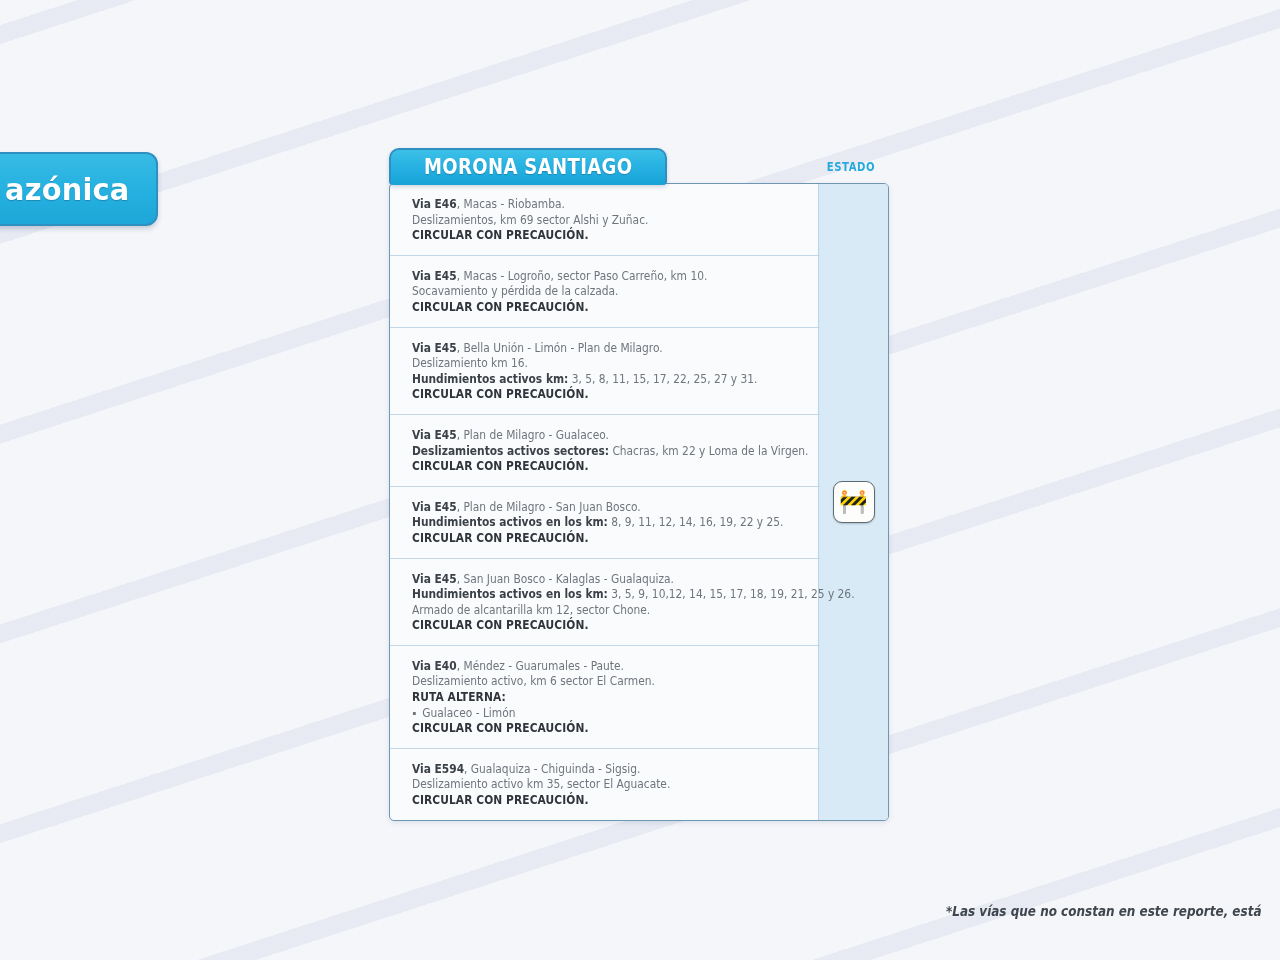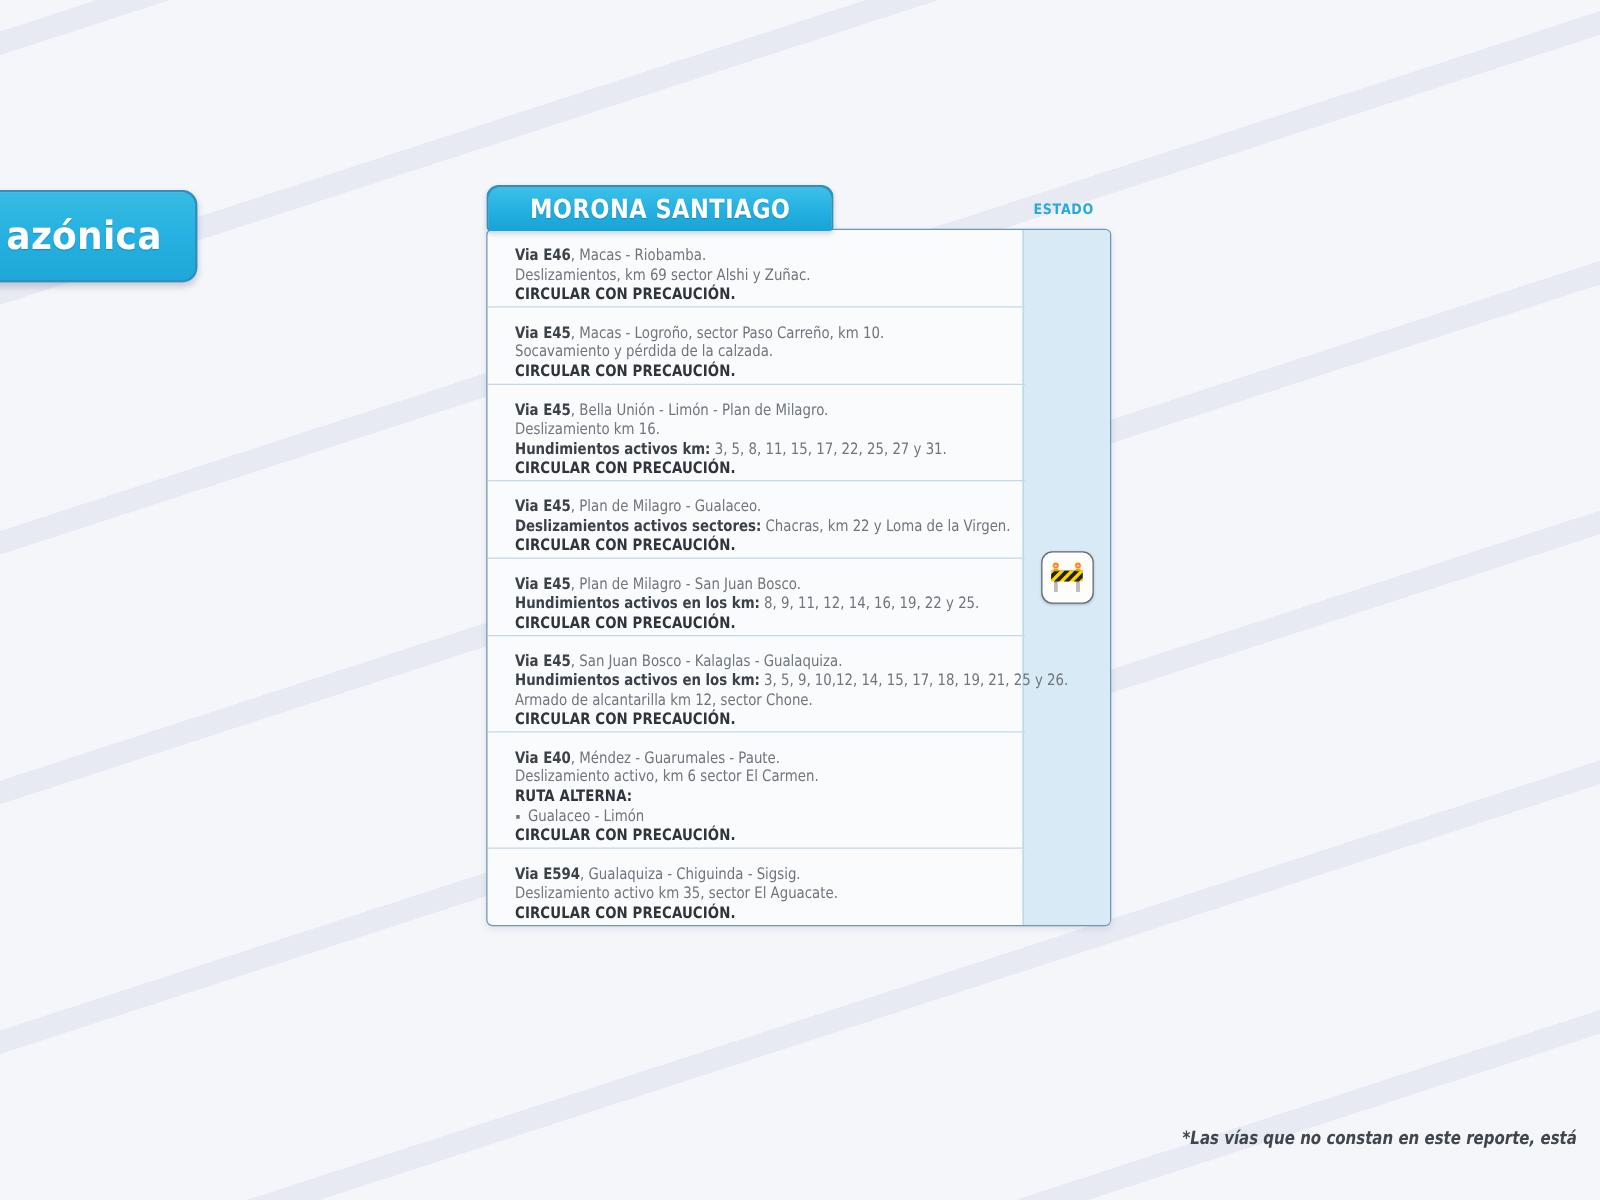--- a/index.html
+++ b/index.html
@@ -147,21 +147,21 @@
     line-height: 1;
   }
 
   .rows {
     position: relative;
     z-index: 2;
     width: 430px;
   }
 
   .row {
-    padding: 12px 14px 2px 22px;
+    padding: 12px 14px 12px 22px;
     border-bottom: 1px solid #c3d7e6;
   }
   .row:last-child { border-bottom: none; }
 
   .line {
     font-size: 12.6px;
     line-height: 15.6px;
     color: #6e757c;
     font-family: "DejaVu Sans Condensed", "Liberation Sans Narrow", "Liberation Sans", sans-serif;
     white-space: nowrap;

